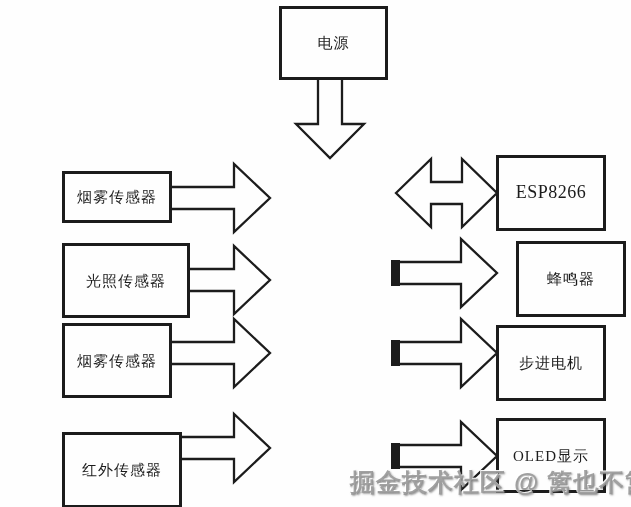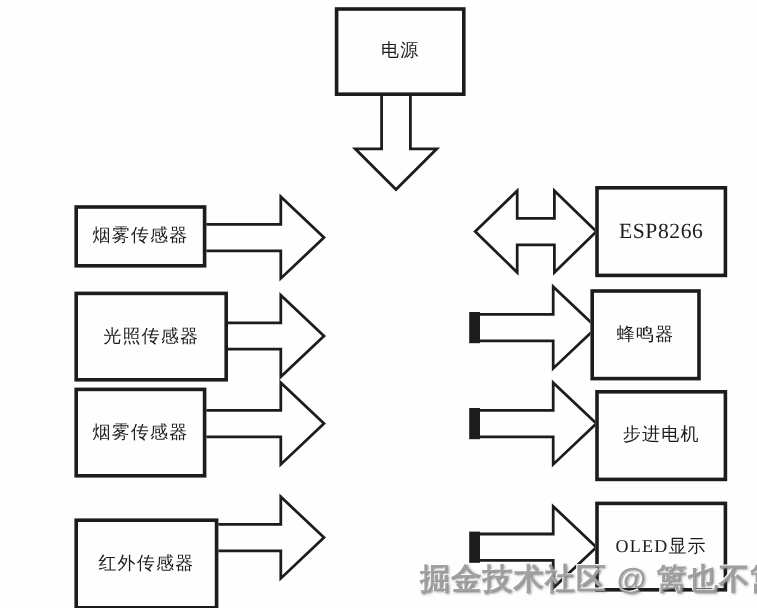--- a/index.html
+++ b/index.html
@@ -97,21 +97,21 @@
 
   <div class="node" style="left:62px; top:432px; width:120px; height:76px;">
     <span>红外传感器</span>
   </div>
 
 
   <div class="node node-latin" style="left:496px; top:155px; width:110px; height:76px;">
     <span>ESP8266</span>
   </div>
 
-  <div class="node" style="left:492px; top:241px; width:92px; height:76px;">
+  <div class="node" style="left:516px; top:241px; width:110px; height:76px;">
     <span>蜂鸣器</span>
   </div>
 
   <div class="node" style="left:496px; top:325px; width:110px; height:76px;">
     <span>步进电机</span>
   </div>
 
   <div class="node" style="left:496px; top:418px; width:110px; height:75px;">
     <span>OLED显示</span>
   </div>

